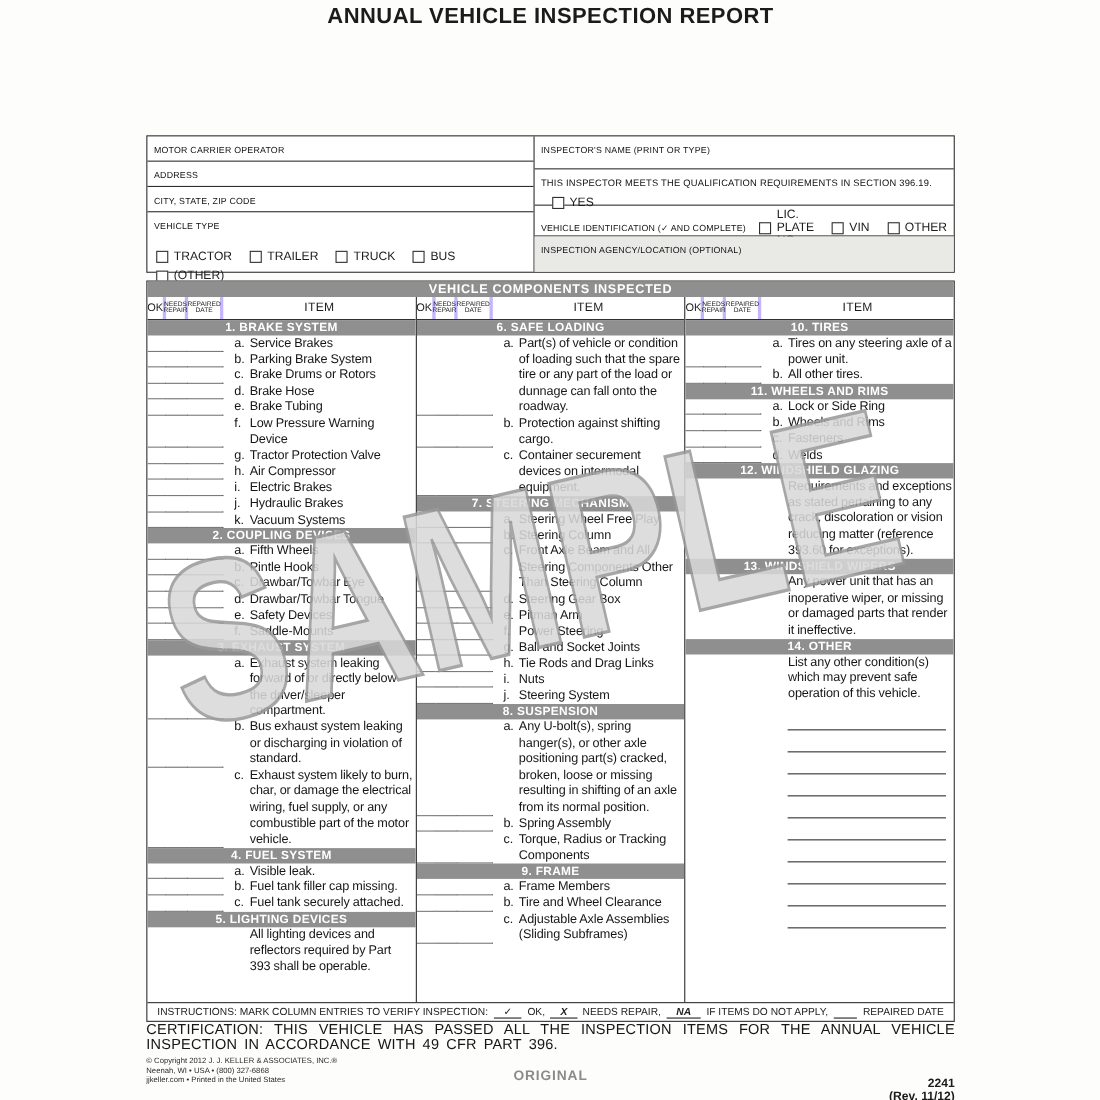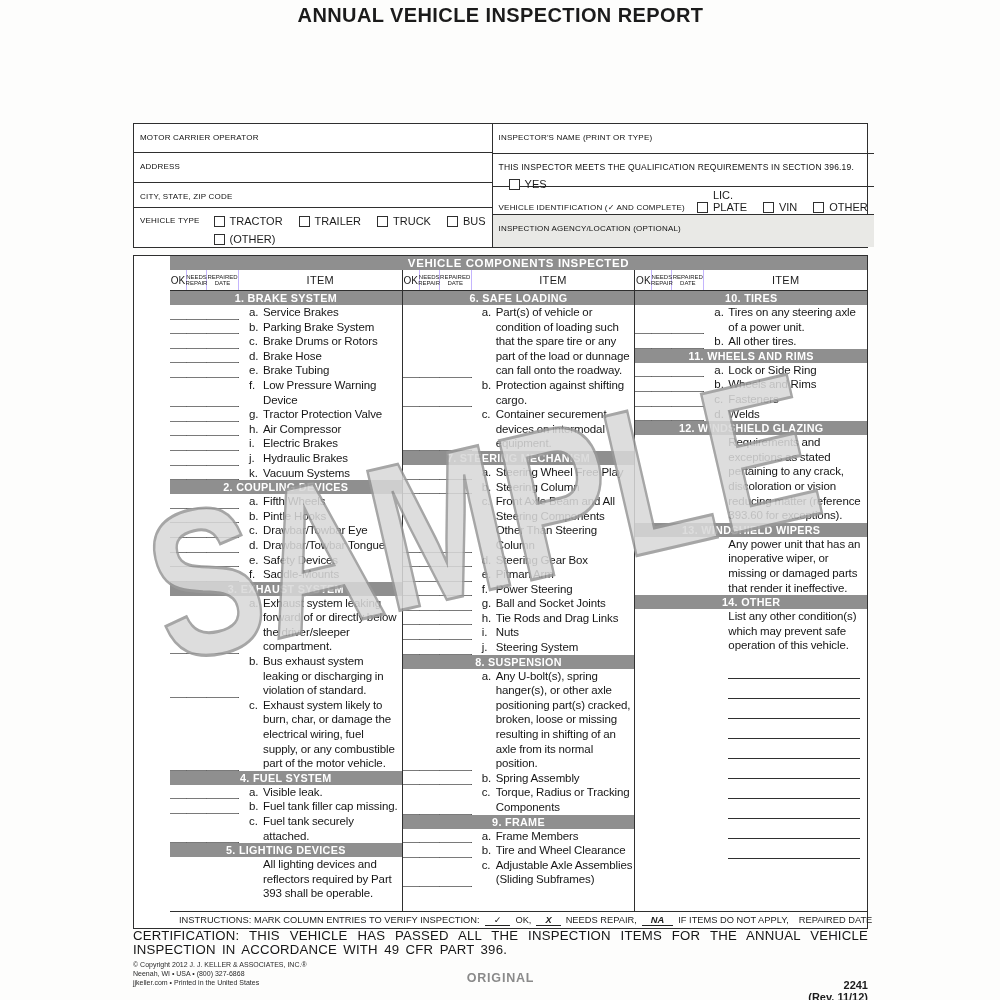--- a/index.html
+++ b/index.html
@@ -20,37 +20,37 @@
   
   .info{position:absolute;left:133px;top:123px;width:735px;height:125px;border:1.6px solid #2f2f2f;box-sizing:border-box;display:flex;background:#fff;}
   .info-l{width:368px;border-right:1.1px solid #2f2f2f;box-sizing:border-box;display:flex;flex-direction:column;}
   .info-r{flex:1;display:flex;flex-direction:column;}
   .ibox{border-bottom:1px solid #2f2f2f;padding:2px 6px;box-sizing:border-box;}
   .ibox.last{border-bottom:none;flex:1;}
   .lbl{font-size:8px;letter-spacing:.2px;color:#111;}
   .cbxline{display:flex;gap:16px;align-items:center;font-size:11px;margin:2px 0 0 2px;}
   .cbx{width:9px;height:9px;border:1.4px solid #2f2f2f;display:inline-block;background:#fff;flex:none;}
   .cbx-item{display:inline-flex;align-items:center;gap:5px;}
-  .vt{display:flex;gap:12px;}
+  .vt{display:flex;gap:12px;flex-direction:column;}
   .vt-lbl{font-size:8px;padding-top:6px;white-space:nowrap;}
   .vt-opts{display:flex;flex-direction:column;gap:4px;padding-top:3px;}
   .vid{display:flex;align-items:center;gap:10px;}
   .vid .lbl{white-space:nowrap;}
   .agency{background:#e9e9e6;}
   .yesline{margin:4px 0 0 10px;}
   .qual .lbl{font-size:8.5px;}
 
   
-  .tbl{position:absolute;left:133px;top:255px;width:735px;border:1.6px solid #2f2f2f;box-sizing:border-box;background:#fff;padding-left:36px;}
+  .tbl{position:absolute;left:133px;top:255px;width:735px;border:1.6px solid #2f2f2f;box-sizing:border-box;background:#fff;}
   .tbl-title{height:14px;line-height:14px;background:#8f8f8f;color:#fff;font-weight:bold;font-size:11.5px;text-align:center;letter-spacing:.6px;}
   .tbl-body{display:flex;height:641px;}
   .col{flex:1;display:flex;flex-direction:column;overflow:hidden;border-right:1.2px solid #2f2f2f;box-sizing:border-box;}
   .col:last-child{border-right:none;}
   .head-row{display:flex;height:20px;border-bottom:1.1px solid #2f2f2f;flex:none;}
-  .h-ok,.h-nd,.h-dt{display:flex;align-items:center;justify-content:center;border-right:1px solid #c4b5fd;box-sizing:border-box;flex:none;}
+  .h-ok,.h-nd,.h-dt{display:flex;align-items:center;justify-content:center;border-right:3px solid #c4b5fd;box-sizing:border-box;flex:none;}
   .h-ok{width:17px;font-size:10px;}
   .h-nd{width:20px;font-size:6px;line-height:6.5px;text-align:center;white-space:pre-line;}
   .h-dt{width:32px;font-size:6px;line-height:6.5px;text-align:center;white-space:pre-line;}
   .h-it{flex:1;display:flex;align-items:center;justify-content:center;font-size:11px;letter-spacing:.3px;}
   .sec-bar{height:14px;line-height:14px;background:#8f8f8f;color:#fff;font-weight:bold;font-size:10.8px;text-align:center;letter-spacing:.3px;flex:none;}
   .irow{display:flex;align-items:flex-end;flex:none;}
   .irow.grow{flex:1;}
   .c-ok,.c-nd,.c-dt{box-sizing:border-box;border-right:1px solid #555;border-bottom:1px solid #7a7a7a;flex:none;}
   .c-ok{width:17px;}
   .c-nd{width:20px;background:#e4e4e4;}

